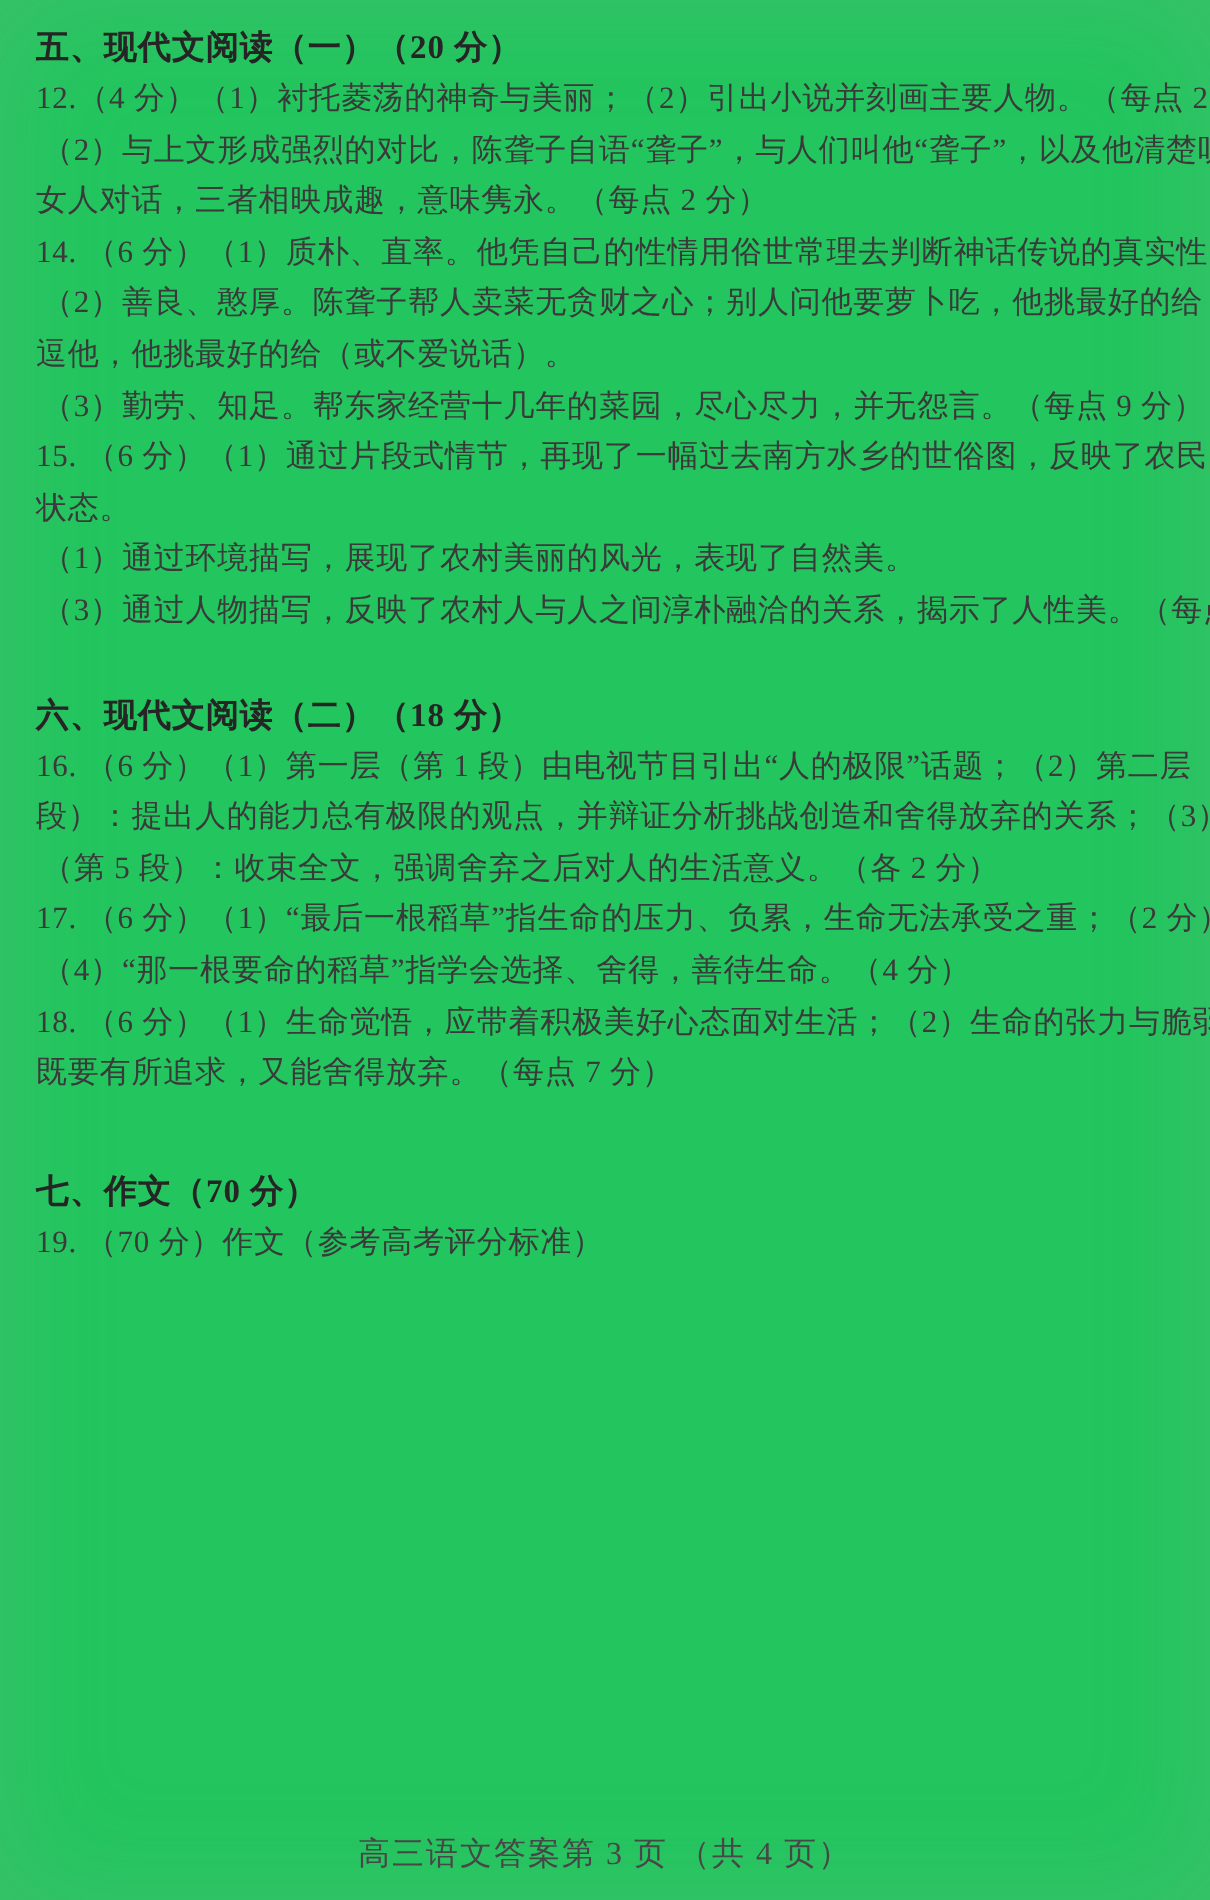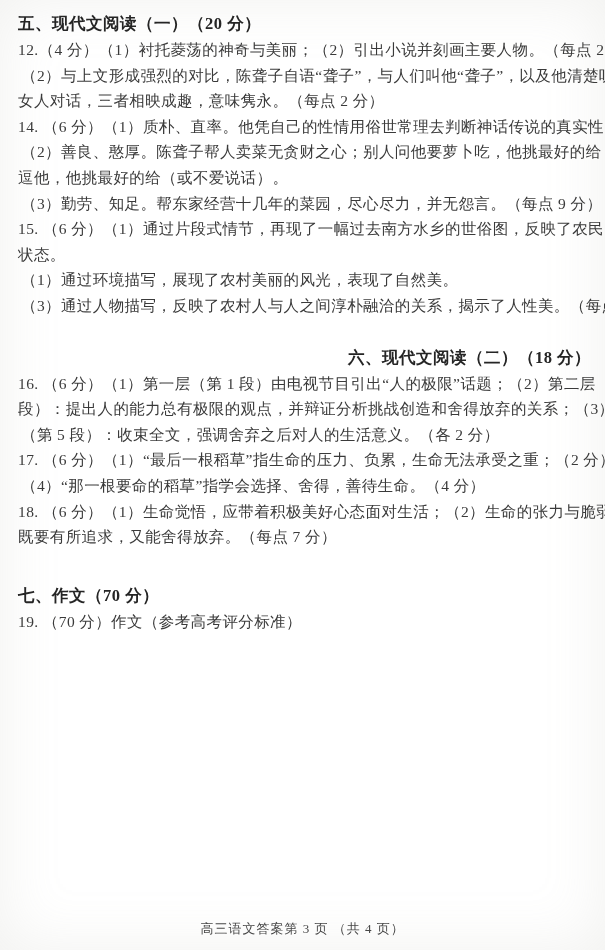--- a/index.html
+++ b/index.html
@@ -6,53 +6,53 @@
     margin: 0;
     padding: 0;
     background: #e9e9e9;
     font-family: "Liberation Serif", "DejaVu Serif", serif;
   }
   .page {
     position: relative;
     width: 605px;
     height: 950px;
     margin: 0 auto;
-    background: #ffffff;
+    background: #22c55e;
     box-shadow: inset 0 0 60px rgba(180,175,165,0.18);
     overflow: hidden;
     color: #383838;
   }
   .content {
     padding: 11px 14px 0 18px;
   }
   .section-heading {
     font-size: 16.5px;
     font-weight: bold;
     color: #252525;
     line-height: 26px;
     white-space: nowrap;
     letter-spacing: 0.5px;
   }
-  .section-heading.gap-before-1 { margin-top: 26px; text-align: right; }
+  .section-heading.gap-before-1 { margin-top: 26px; }
   .section-heading.gap-before-2 { margin-top: 33px; }
   .line {
     font-size: 15.5px;
     line-height: 25.6px;
     white-space: nowrap;
     letter-spacing: 0.4px;
     color: #3a3a3a;
   }
   .line.indent { padding-left: 3px; }
   .footer {
     position: absolute;
     left: 0;
     right: 0;
     bottom: 12px;
     text-align: center;
-    font-size: 13px;
+    font-size: 16px;
     color: #474747;
     letter-spacing: 1px;
   }
 </style>
 </head>
 <body>
 
 <div class="page">
   <div class="content">
 

